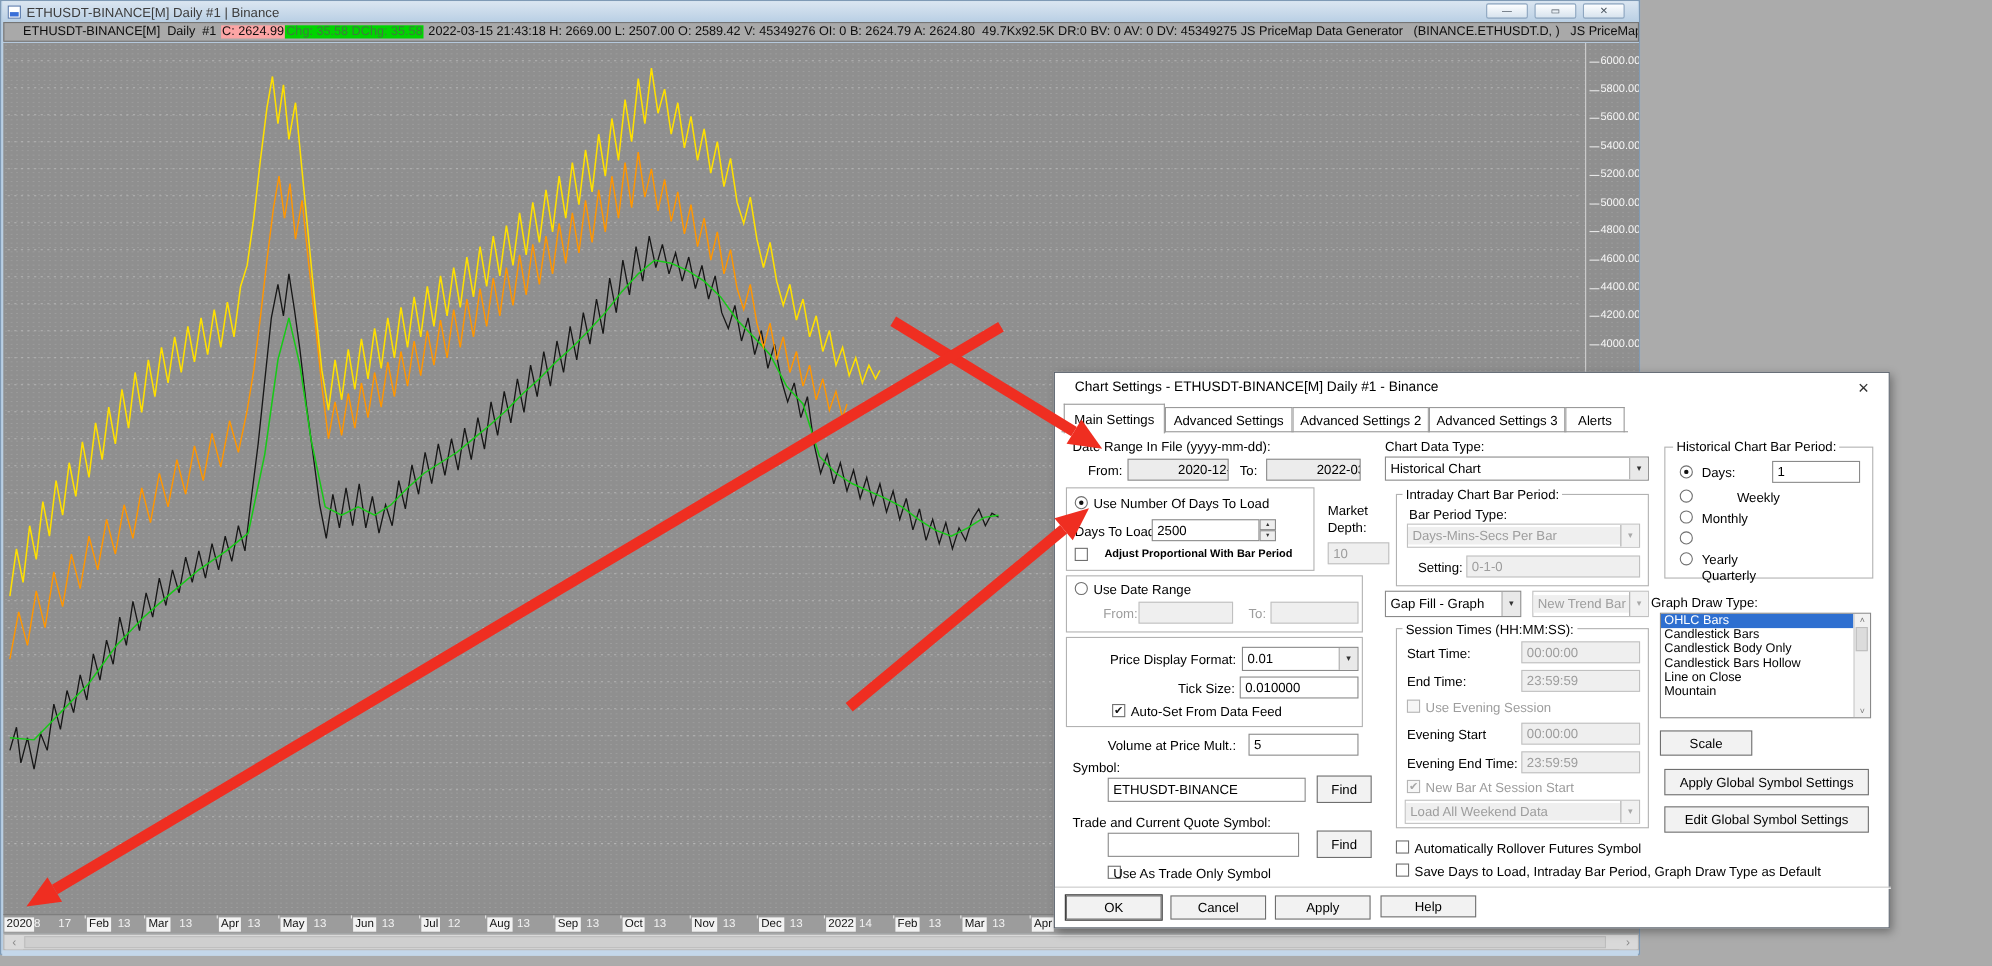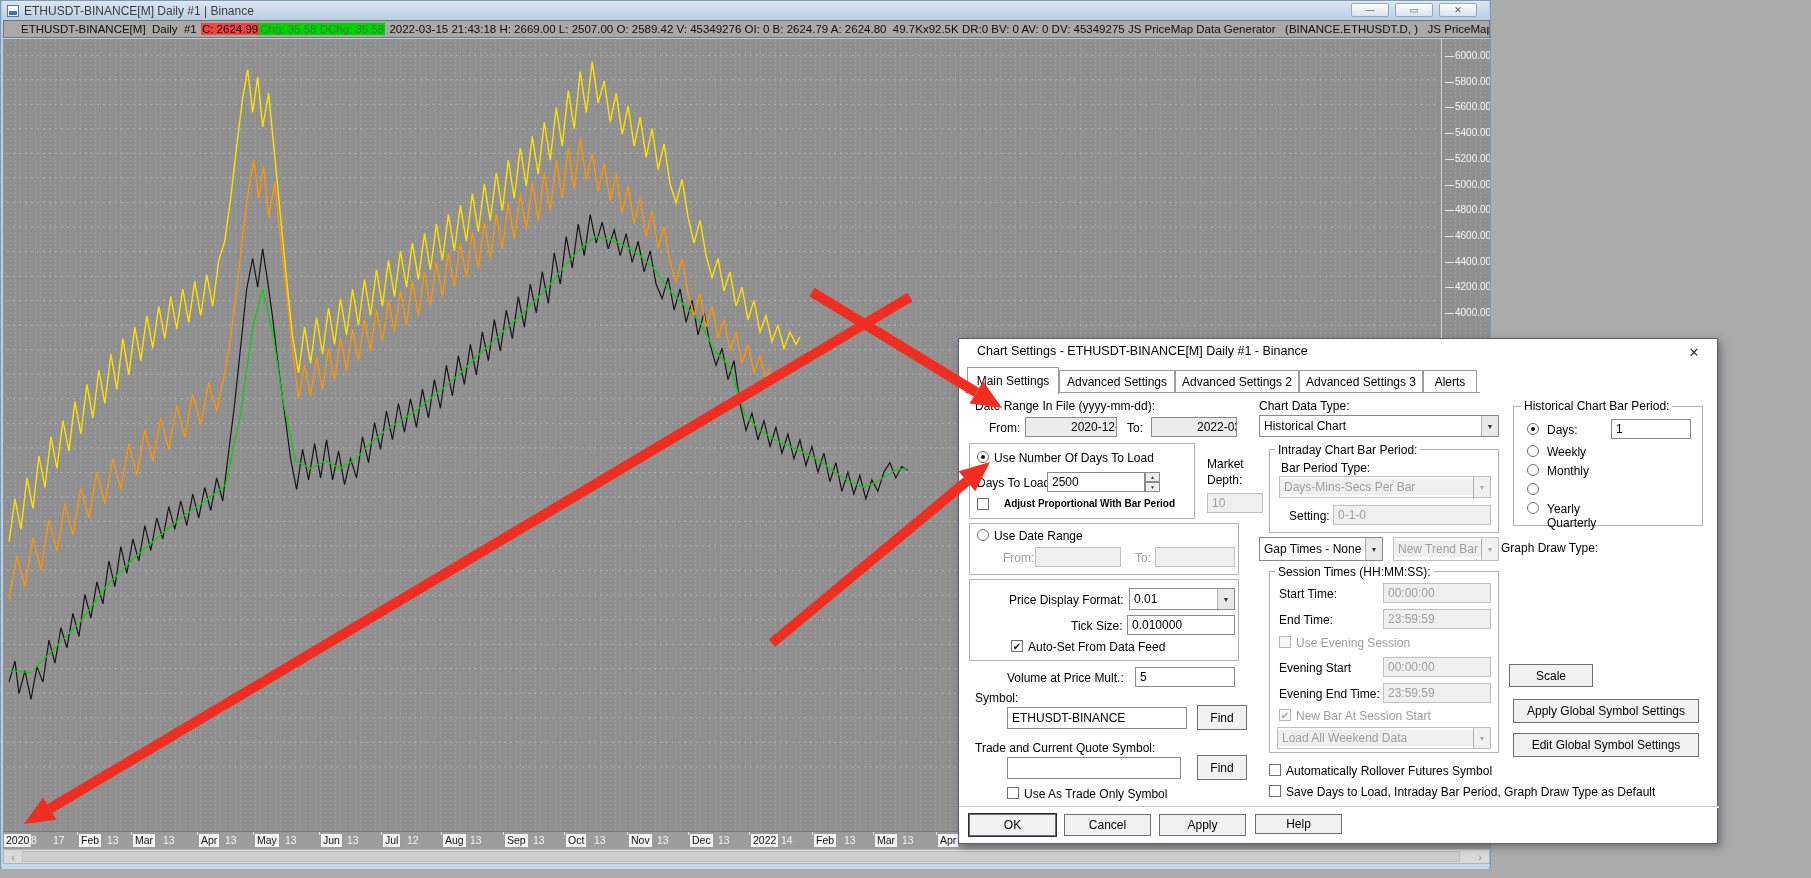--- a/index.html
+++ b/index.html
@@ -9,21 +9,21 @@
   .titlebar { position:absolute; left:1px; top:0; right:1px; height:19px;
     background:linear-gradient(#dbe6f1,#b9cfe4); display:flex; align-items:center; font-size:12px; color:#3c3c3c; }
   .app-icon { width:12px; height:12px; margin:0 5px 0 5px; background:#fff; border:1px solid #5577aa; position:relative; }
   .app-icon::after{ content:""; position:absolute; left:1px; top:5px; width:8px; height:4px; background:#3a6fd8; }
   .winbtns { position:absolute; right:12px; top:2px; display:flex; gap:6px; }
   .winbtn { width:38px; height:14px; background:linear-gradient(#fdfeff,#d7e3ee); border:1px solid #8fa7c0; border-radius:2px;
     display:flex; align-items:center; justify-content:center; font-size:9px; color:#48535e; line-height:1; }
   .infobar { position:absolute; left:2px; top:19px; width:1487px; height:18px; background:#a9a9a9; border:1px solid #757575;
     display:flex; align-items:center; font-size:11.5px; color:#0d0d0d; white-space:pre; overflow:hidden; padding-left:16px; }
   .seg { padding:0 1px; }
-  .seg-close { background:#ef4444; }
+  .seg-close { background:#fca5a5; }
   .seg-chg { background:#00d400; color:#3f7a3f; }
   .chart { position:absolute; left:2px; top:38px; width:1487px; height:792px;
     background-color:#8f8f8f;
     background-image:radial-gradient(#9d9d9d 0.8px, transparent 1px);
     background-size:5px 4px; overflow:hidden; }
   .chart svg { position:absolute; left:0; top:0; }
   .vaxis-line { position:absolute; top:0; bottom:0; width:1px; background:#dcdcdc; opacity:.85; }
   .price-label { position:absolute; font-size:10px; color:#f6f6f6; letter-spacing:0; }
   .price-dash { position:absolute; width:9px; height:1px; background:#e6e6e6; }
   .date-axis { position:absolute; left:2px; top:830px; width:1487px; height:18px; background:#9c9c9c; border-top:1px solid #7a7a7a; overflow:hidden; }
@@ -276,38 +276,38 @@
 
     <div class="lbl" style="left:48px;top:332px;">Volume at Price Mult.:</div>
     <div class="fld" style="left:176px;top:328px;width:100px;height:20px;">5</div>
     <div class="lbl" style="left:16px;top:352px;">Symbol:</div>
     <div class="fld" style="left:48px;top:368px;width:180px;height:22px;">ETHUSDT-BINANCE</div>
     <div class="pbtn" style="left:238px;top:366px;width:50px;height:25px;">Find</div>
     <div class="lbl" style="left:16px;top:402px;">Trade and Current Quote Symbol:</div>
     <div class="fld" style="left:48px;top:418px;width:174px;height:22px;"></div>
     <div class="pbtn" style="left:238px;top:416px;width:50px;height:25px;">Find</div>
     <span class="chk" style="left:48px;top:448px;"></span>
-    <div class="lbl" style="left:65px;top:448px;">Use As Trade Only Symbol</div>
+    <div class="lbl" style="left:53px;top:448px;">Use As Trade Only Symbol</div>
 
     <div class="lbl" style="left:300px;top:60px;">Chart Data Type:</div>
     <div class="dd" style="left:300px;top:76px;width:240px;height:22px;">
       <span class="txt">Historical Chart</span>
         <span class="btn-dd">▼</span>
     </div>
     <div class="grp" style="left:310px;top:110px;width:230px;height:84px;"></div>
     <div class="grp-label" style="left:316px;top:104px;">Intraday Chart Bar Period:</div>
     <div class="lbl" style="left:322px;top:122px;">Bar Period Type:</div>
     <div class="dd dis" style="left:320px;top:137px;width:212px;height:22px;">
       <span class="txt">Days-Mins-Secs Per Bar</span>
         <span class="btn-dd">▼</span>
     </div>
     <div class="lbl" style="left:330px;top:170px;">Setting:</div>
     <div class="fld dis" style="left:374px;top:166px;width:158px;height:20px;">0-1-0</div>
     <div class="dd" style="left:300px;top:198px;width:124px;height:24px;">
-      <span class="txt">Gap Times - None</span>
+      <span class="txt">Gap Fill - Graph</span>
         <span class="btn-dd">▼</span>
     </div>
     <div class="dd dis" style="left:434px;top:198px;width:106px;height:24px;">
       <span class="txt">New Trend Bar V</span>
         <span class="btn-dd">▼</span>
     </div>
 
     <div class="grp" style="left:310px;top:232px;width:230px;height:182px;"></div>
     <div class="grp-label" style="left:316px;top:226px;">Session Times (HH:MM:SS):</div>
     <div class="lbl" style="left:320px;top:248px;">Start Time:</div>
@@ -332,30 +332,45 @@
     <span class="chk" style="left:310px;top:446px;"></span>
     <div class="lbl" style="left:327px;top:446px;">Save Days to Load, Intraday Bar Period, Graph Draw Type as Default</div>
 
     <div class="grp" style="left:554px;top:67px;width:190px;height:120px;"></div>
     <div class="grp-label" style="left:562px;top:60px;">Historical Chart Bar Period:</div>
     <span class="radio on" style="left:568px;top:84px;"></span>
     <div class="lbl" style="left:588px;top:84px;">Days:</div>
     <div class="fld" style="left:652px;top:80px;width:80px;height:20px;">1</div>
     <div id="hist-options">
         <span class="radio" style="left: 568px; top: 106px;"></span>
-        <div class="lbl" style="left: 588px; top: 106px;">Weekly</div>
+        <div class="lbl" style="left: 620px; top: 106px;">Weekly</div>
         <span class="radio" style="left: 568px; top: 125px;"></span>
         <div class="lbl" style="left: 588px; top: 125px;">Monthly</div>
         <span class="radio" style="left: 568px; top: 144px;"></span>
         <div class="lbl" style="left: 588px; top: 144px; margin-top: 33px;">Quarterly</div>
         <span class="radio" style="left: 568px; top: 163px;"></span>
         <div class="lbl" style="left: 588px; top: 163px;">Yearly</div>
       </div>
 
     <div class="lbl" style="left:542px;top:202px;">Graph Draw Type:</div>
+    <div class="list" style="left:550px;top:218px;width:192px;height:96px;">
+      <div id="gdt-items" style="margin-right:15px;">
+          <div class="list-row sel">OHLC Bars</div>
+          <div class="list-row">Candlestick Bars</div>
+          <div class="list-row">Candlestick Body Only</div>
+          <div class="list-row">Candlestick Bars Hollow</div>
+          <div class="list-row">Line on Close</div>
+          <div class="list-row">Mountain</div>
+        </div>
+      <div class="list-sb">
+        <span>˄</span>
+        <span class="thumb" style="position:absolute;top:12px;left:1px;"></span>
+        <span>˅</span>
+      </div>
+    </div>
     <div class="pbtn" style="left:550px;top:325px;width:84px;height:23px;">Scale</div>
     <div class="pbtn" style="left:554px;top:360px;width:186px;height:24px;">Apply Global Symbol Settings</div>
     <div class="pbtn" style="left:554px;top:394px;width:186px;height:24px;">Edit Global Symbol Settings</div>
 
     <div class="sep" style="top:467px;"></div>
     <div class="pbtn default" style="left:10px;top:475px;width:87px;height:22px;">OK</div>
     <div class="pbtn" style="left:105px;top:475px;width:87px;height:22px;">Cancel</div>
     <div class="pbtn" style="left:200px;top:475px;width:87px;height:22px;">Apply</div>
     <div class="pbtn" style="left:296px;top:475px;width:87px;height:20px;">Help</div>
   </div>

